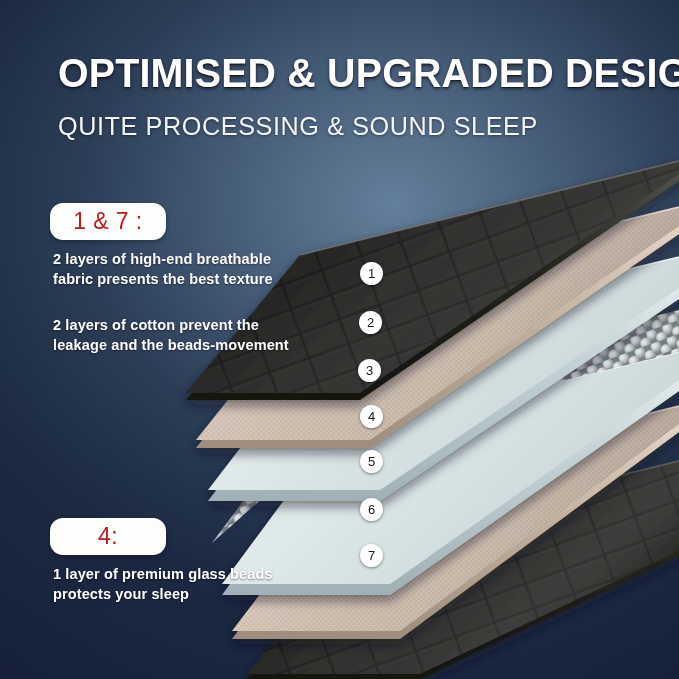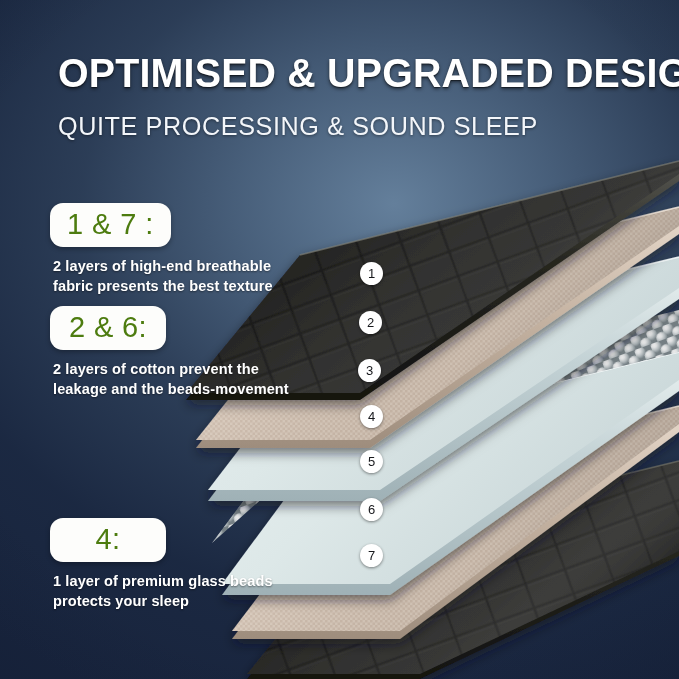--- a/index.html
+++ b/index.html
@@ -82,23 +82,23 @@
   .pill {
     display: inline-block;
     min-width: 82px;
     padding: 5px 17px 6px 17px;
     background: #fdfdfb;
     border-radius: 13px;
     box-shadow: 0 2px 5px rgba(0,0,0,0.30);
     text-align: center;
   }
   .pill-text {
-    font-size: 29px;
+    font-size: 23px;
     font-weight: 400;
-    color: #4d7c0f;
+    color: #b91c1c;
     letter-spacing: 0.4px;
     line-height: 1.15;
     white-space: nowrap;
     text-align: center;
   }
   .desc {
     margin-top: 9px;
     margin-left: 3px;
     font-size: 15px;
     font-weight: 700;
@@ -303,23 +303,20 @@
     <div class="pill">
       <div class="pill-text">1 &amp; 7 :</div>
     </div>
     <div class="desc">
       <div>2 layers of high-end breathable</div>
       <div>fabric presents the best texture</div>
     </div>
   </div>
 
   <div class="callout" style="top:306px;">
-    <div class="pill">
-      <div class="pill-text">2 &amp; 6:</div>
-    </div>
     <div class="desc">
       <div>2 layers of cotton prevent the</div>
       <div>leakage and the beads-movement</div>
     </div>
   </div>
 
 
   <div class="callout" style="top:518px;">
     <div class="pill">
       <div class="pill-text">4:</div>

